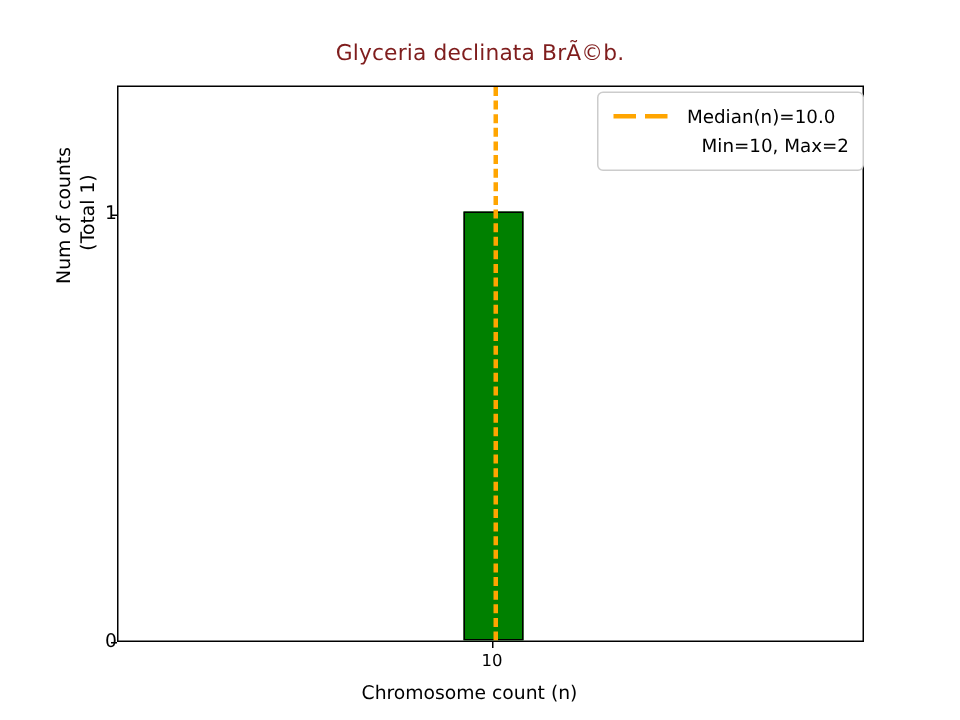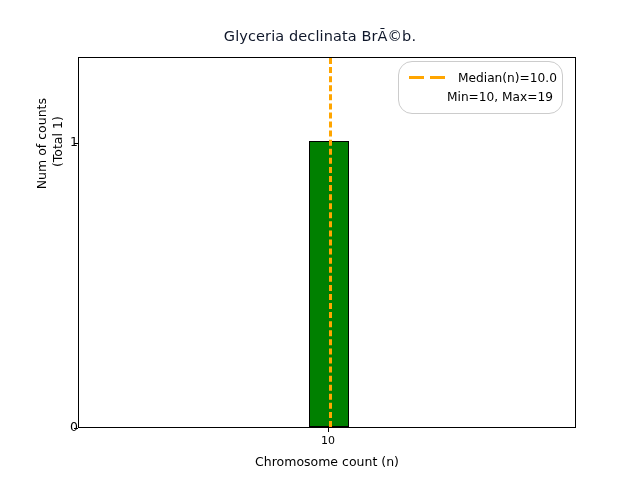--- a/index.html
+++ b/index.html
@@ -23,21 +23,21 @@
   }
 
   
   #chart-title {
     position: absolute;
     left: 0;
     top: 28px;
     width: 640px;
     text-align: center;
     font-size: 14.5px;
-    color: #0f172a;
+    color: #7f1d1d;
     letter-spacing: 0.1px;
   }
 
   
   #plot-area {
     position: absolute;
     left: 78px;
     top: 57px;
     width: 498px;
     height: 371px;
@@ -102,21 +102,21 @@
     width: 60px;
     margin-left: -30px;
     text-align: center;
     font-size: 11px;
     color: #000000;
   }
 
   
   #xlabel {
     position: absolute;
-    left: 78px;
+    left: 64px;
     top: 454px;
     width: 498px;
     text-align: center;
     font-size: 12.5px;
     color: #000000;
   }
   #ylabel {
     position: absolute;
     left: -150px;
     top: 128px;
@@ -128,25 +128,25 @@
     transform-origin: center center;
     white-space: pre;
     line-height: 1.25;
   }
 
   
   #legend {
     position: absolute;
     left: 398px;
     top: 61px;
-    width: 165px;
+    width: 178px;
     box-sizing: border-box;
     background: #ffffff;
     border: 1px solid #cccccc;
-    border-radius: 14px;
+    border-radius: 4px;
     padding: 6px 8px 7px 8px;
   }
   .legend-row {
     display: flex;
     align-items: center;
     height: 19px;
   }
   .legend-sample {
     width: 44px;
     height: 14px;
@@ -206,17 +206,17 @@
 
   <div id="legend">
     <div class="legend-row">
       <span class="legend-sample">
         <span class="dashseg s1"></span>
         <span class="dashseg s2"></span>
       </span>
       <span class="legend-text">Median(n)=10.0</span>
     </div>
     <div class="legend-row second">
-      <span class="legend-text">Min=10, Max=19</span>
+      <span class="legend-text">Min=10, Max=2</span>
     </div>
   </div>
 
 </div>
 
 </body></html>

